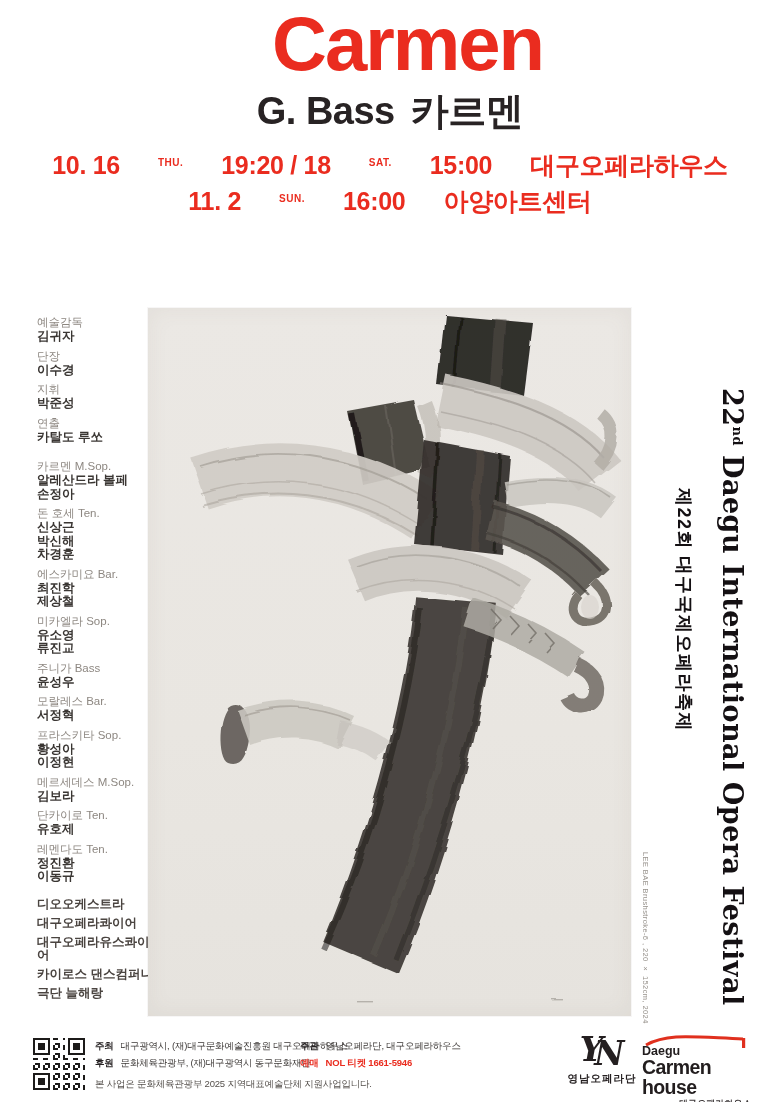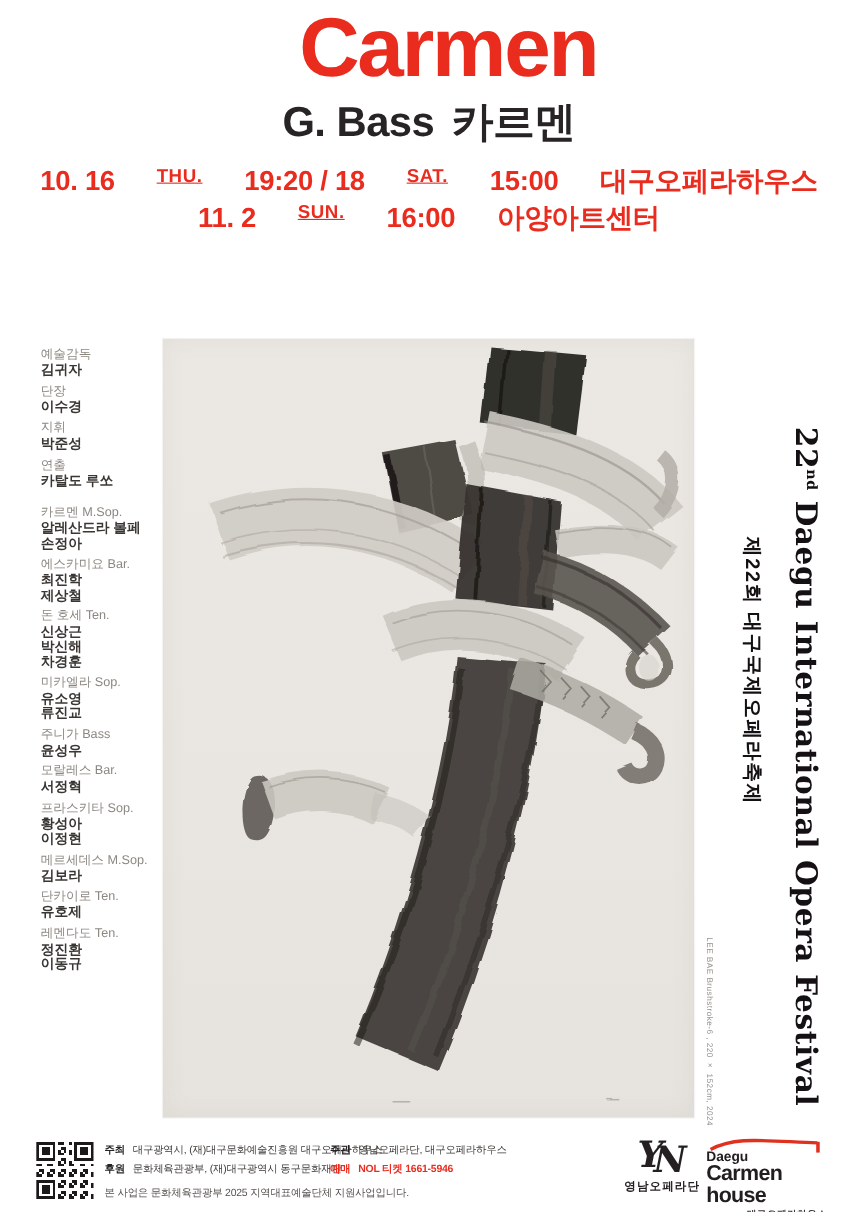--- a/index.html
+++ b/index.html
@@ -9,21 +9,21 @@
 
   
   .header{position:absolute;left:0;right:0;top:0;text-align:center;}
   .prod-note{margin-top:58px;font-size:19px;font-weight:700;color:#242021;letter-spacing:.2px;}
   .title{margin-top:6px;font-size:76px;font-weight:700;color:var(--red);letter-spacing:-2px;line-height:1.0;margin-left:35px;}
   .subtitle{margin-top:4px;font-size:38px;font-weight:700;color:#282324;letter-spacing:-.5px;}
   .subtitle .ko{margin-left:16px;}
   .schedule{margin-top:13px;color:var(--red);font-weight:700;}
   .sched-line{font-size:25px;line-height:31px;letter-spacing:-.3px;}
   .sched-line .seg{margin:0 19px;}
-  .seg-day{font-size:17px;position:relative;top:-8px;letter-spacing:.5px;margin:0 2px;text-decoration:underline;}
+  .seg-day{font-size:10px;position:relative;top:-8px;letter-spacing:.5px;margin:0 2px;}
   .seg-venue{margin-left:10px;}
 
   
   .credits{position:absolute;left:37px;top:316px;width:118px;}
   .credit-group{margin-bottom:6px;}
   .credit-role{font-size:11.5px;line-height:13px;color:#8d8781;margin-bottom:1px;}
   .credit-name{font-size:12.5px;line-height:13.5px;font-weight:700;color:#3a3633;}
   #cast-list{margin-top:16px;}
   #ensemble-list{margin-top:14px;}
   .ensemble-item{font-size:12.5px;line-height:13px;font-weight:700;color:#4a4440;margin-bottom:6px;}
@@ -122,37 +122,37 @@
 
         <div class="credit-group">
           <div class="credit-role">카르멘 M.Sop.</div>
           <div>
             <div class="credit-name">알레산드라 볼페</div>
             <div class="credit-name">손정아</div>
           </div>
         </div>
 
         <div class="credit-group">
-          <div class="credit-role">에스카미요 Bar.</div>
-          <div>
-            <div class="credit-name">최진학</div>
-            <div class="credit-name">제상철</div>
-          </div>
-        </div>
-
-        <div class="credit-group">
           <div class="credit-role">돈 호세 Ten.</div>
           <div>
             <div class="credit-name">신상근</div>
             <div class="credit-name">박신해</div>
             <div class="credit-name">차경훈</div>
           </div>
         </div>
 
         <div class="credit-group">
+          <div class="credit-role">에스카미요 Bar.</div>
+          <div>
+            <div class="credit-name">최진학</div>
+            <div class="credit-name">제상철</div>
+          </div>
+        </div>
+
+        <div class="credit-group">
           <div class="credit-role">미카엘라 Sop.</div>
           <div>
             <div class="credit-name">유소영</div>
             <div class="credit-name">류진교</div>
           </div>
         </div>
 
         <div class="credit-group">
           <div class="credit-role">주니가 Bass</div>
           <div>
@@ -189,20 +189,28 @@
           </div>
         </div>
 
         <div class="credit-group">
           <div class="credit-role">레멘다도 Ten.</div>
           <div>
             <div class="credit-name">정진환</div>
             <div class="credit-name">이동규</div>
           </div>
         </div>
+      </div>
+    <div id="ensemble-list">
+
+    <div class="ensemble-item">디오오케스트라</div>
+        <div class="ensemble-item">대구오페라콰이어</div>
+        <div class="ensemble-item">대구오페라유스콰이어</div>
+        <div class="ensemble-item">카이로스 댄스컴퍼니</div>
+        <div class="ensemble-item">극단 늘해랑</div>
       </div>
   </div>
 
   <div class="paper">
     <svg viewBox="0 0 483 708" aria-hidden="true">
       <defs>
         <filter id="rough" x="-10%" y="-10%" width="120%" height="120%">
           <feTurbulence type="fractalNoise" baseFrequency="0.012 0.035" numOctaves="2" seed="7" result="n"></feTurbulence>
           <feDisplacementMap in="SourceGraphic" in2="n" scale="7"></feDisplacementMap>
         </filter>

